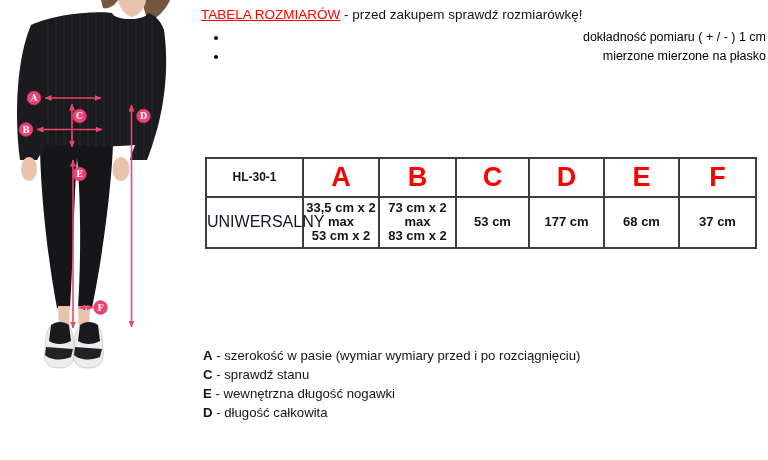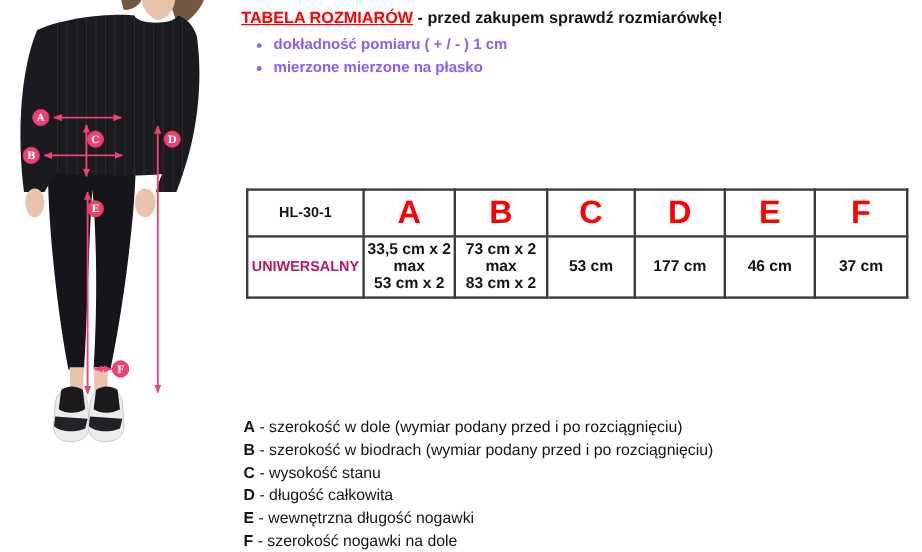--- a/index.html
+++ b/index.html
@@ -4,36 +4,36 @@
 <style>
   html,body{margin:0;padding:0;}
   body{
     width:768px;height:460px;background:#ffffff;position:relative;overflow:hidden;
     font-family:"Liberation Sans", sans-serif;color:#141414;
   }
   
   .photo{position:absolute;left:0;top:0;width:180px;height:420px;}
   
   .header{position:absolute;left:201px;top:6px;width:565px;}
-  .title-line{font-size:13.5px;font-weight:bold;line-height:17px;white-space:nowrap;}
+  .title-line{font-size:13.5px;font-weight:normal;line-height:17px;white-space:nowrap;}
   .title-red{color:#ff0000;text-decoration:underline;}
   .title-rest{color:#141414;}
-  ul.bullets{margin:7px 0 0 0;padding-left:27px;font-size:12.5px;font-weight:bold;color:#8b5cf6;}
+  ul.bullets{margin:7px 0 0 0;padding-left:27px;font-size:12.5px;font-weight:normal;color:#000000;text-align:right;}
   ul.bullets li{margin-bottom:5px;line-height:14px;}
   
   table.size-table{
     position:absolute;left:205px;top:157px;width:550px;height:92px;
     border-collapse:collapse;table-layout:fixed;background:#ffffff;
   }
   table.size-table td{
     border:2px solid #3d3d3d;text-align:center;vertical-align:middle;padding:0;
   }
   td.model-code{font-size:12px;font-weight:bold;color:#141414;}
   td.col-letter{font-size:27px;font-weight:bold;color:#ff0000;}
-  td.row-label{font-size:12px;font-weight:bold;color:#be185d;}
+  td.row-label{font-size:16px;font-weight:normal;color:#0f172a;}
   td.cell-value{font-size:13px;font-weight:bold;color:#141414;white-space:pre-line;line-height:14px;}
   
   .legend{position:absolute;left:203px;top:346px;font-size:13.2px;color:#141414;}
   .legend-row{height:19px;line-height:19px;white-space:nowrap;}
   .lg-letter{font-weight:bold;}
 </style>
 </head>
 <body>
 
 <div class="photo">
@@ -167,26 +167,24 @@
     <tr>
       <td class="row-label">UNIWERSALNY</td>
       <td class="cell-value">33,5 cm x 2
 max
 53 cm x 2</td>
       <td class="cell-value">73 cm x 2
 max
 83 cm x 2</td>
       <td class="cell-value">53 cm</td>
       <td class="cell-value">177 cm</td>
-      <td class="cell-value">46 cm</td>
+      <td class="cell-value">68 cm</td>
       <td class="cell-value">37 cm</td>
     </tr>
   </tbody>
 </table>
 
 <div class="legend">
-  <div class="legend-row"><span class="lg-letter">A</span><span class="lg-text"> - szerokość w dole (wymiar podany przed i po rozciągnięciu)</span></div>
-  <div class="legend-row"><span class="lg-letter">B</span><span class="lg-text"> - szerokość w biodrach (wymiar podany przed i po rozciągnięciu)</span></div>
-  <div class="legend-row"><span class="lg-letter">C</span><span class="lg-text"> - wysokość stanu</span></div>
+  <div class="legend-row"><span class="lg-letter">A</span><span class="lg-text"> - szerokość w pasie (wymiar wymiary przed i po rozciągnięciu)</span></div>
+  <div class="legend-row"><span class="lg-letter">C</span><span class="lg-text"> - sprawdź stanu</span></div>
+  <div class="legend-row"><span class="lg-letter">E</span><span class="lg-text"> - wewnętrzna długość nogawki</span></div>
   <div class="legend-row"><span class="lg-letter">D</span><span class="lg-text"> - długość całkowita</span></div>
-  <div class="legend-row"><span class="lg-letter">E</span><span class="lg-text"> - wewnętrzna długość nogawki</span></div>
-  <div class="legend-row"><span class="lg-letter">F</span><span class="lg-text"> - szerokość nogawki na dole</span></div>
 </div>
 
 </body></html>

